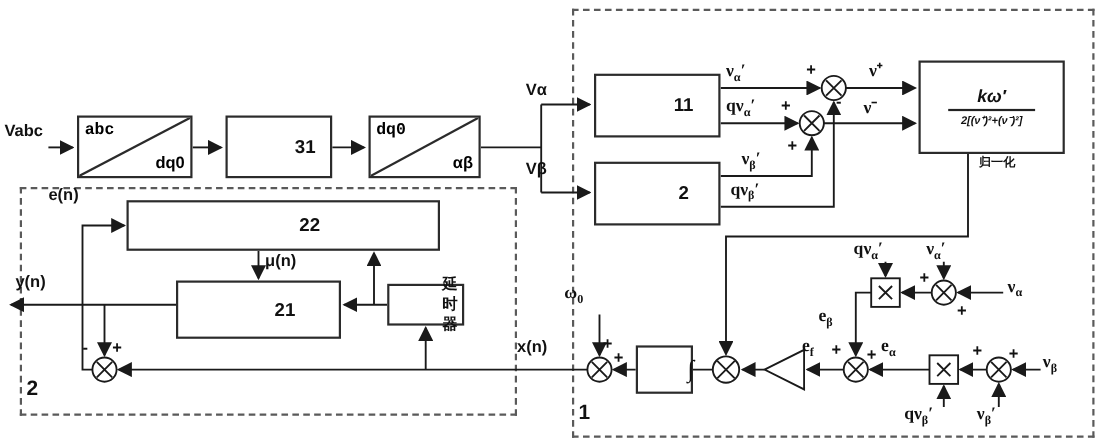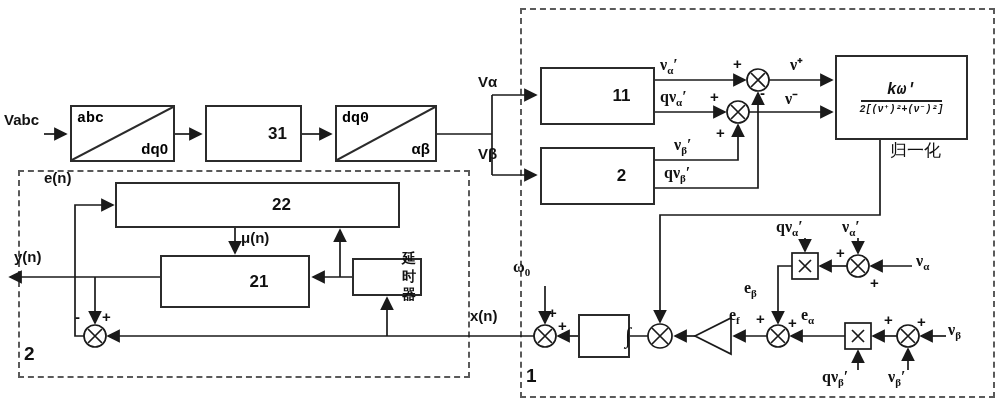--- a/index.html
+++ b/index.html
@@ -12,22 +12,22 @@
   .splitblk{position:absolute;z-index:2;border:2px solid #2b2b2b;background:#fff;box-sizing:border-box;}
   .splitblk svg{position:absolute;left:0;top:0;}
   .splitblk .tl{position:absolute;left:5px;top:3px;font-weight:bold;font-size:15px;font-family:Liberation Mono, monospace;}
   .splitblk .br{position:absolute;right:5px;bottom:3px;font-weight:bold;font-size:15px;}
   .lbl{position:absolute;z-index:3;white-space:nowrap;color:#111;line-height:1.1;}
   .plain{font-weight:bold;font-size:15px;font-family:"Liberation Sans",sans-serif;}
   .sig{font-weight:bold;font-size:16px;font-family:"Liberation Serif",serif;}
   .sig sub{font-size:11px;}
   .sign{position:absolute;z-index:3;font-weight:bold;font-size:15px;font-family:"Liberation Sans",sans-serif;color:#111;}
   .region{font-weight:bold;font-size:19px;font-family:"Liberation Sans",sans-serif;}
-  .cjk{font-weight:normal;font-size:17px;}
-  .fracblk{flex-direction:column;font-family:Liberation Mono, monospace;font-style:italic;font-size:15px;padding:14px 4px;}
+  .cjk{font-weight:bold;font-size:11px;}
+  .fracblk{flex-direction:column;font-family:Liberation Sans, sans-serif;font-style:italic;font-size:15px;padding:14px 4px;}
   .fracblk .num{border-bottom:2px solid #222;padding:0 26px 1px 26px;font-size:16px;}
   .fracblk .den{padding-top:1px;font-size:10px;}
   .intblk{font-size:22px;font-family:"Liberation Serif",serif;}
   .delayblk{font-size:14px;}
 </style>
 </head>
 <body>
 
 <div class="canvas">
 

